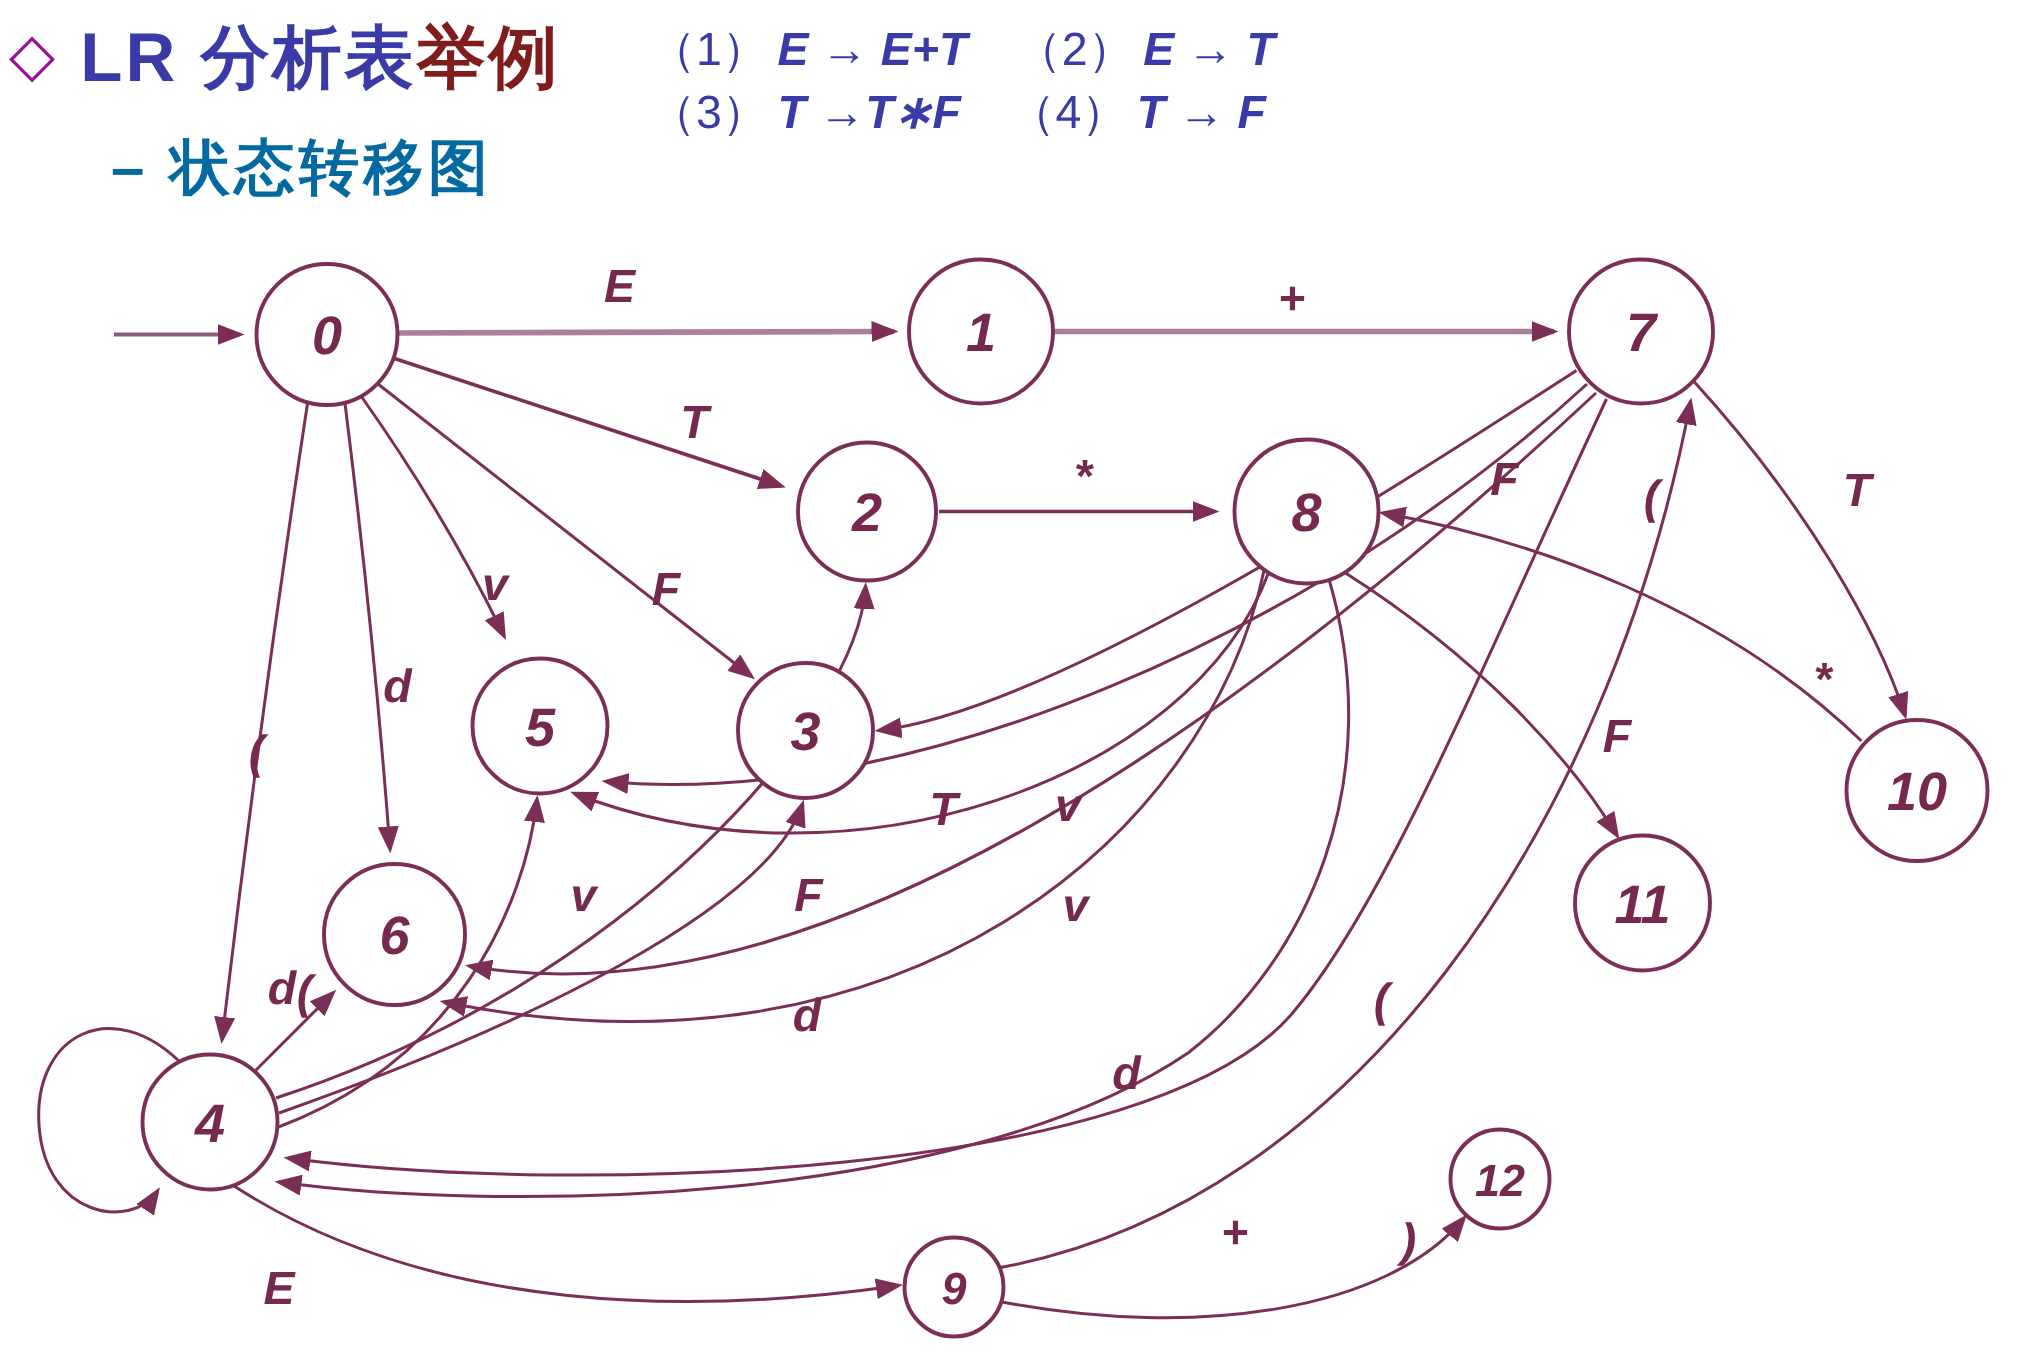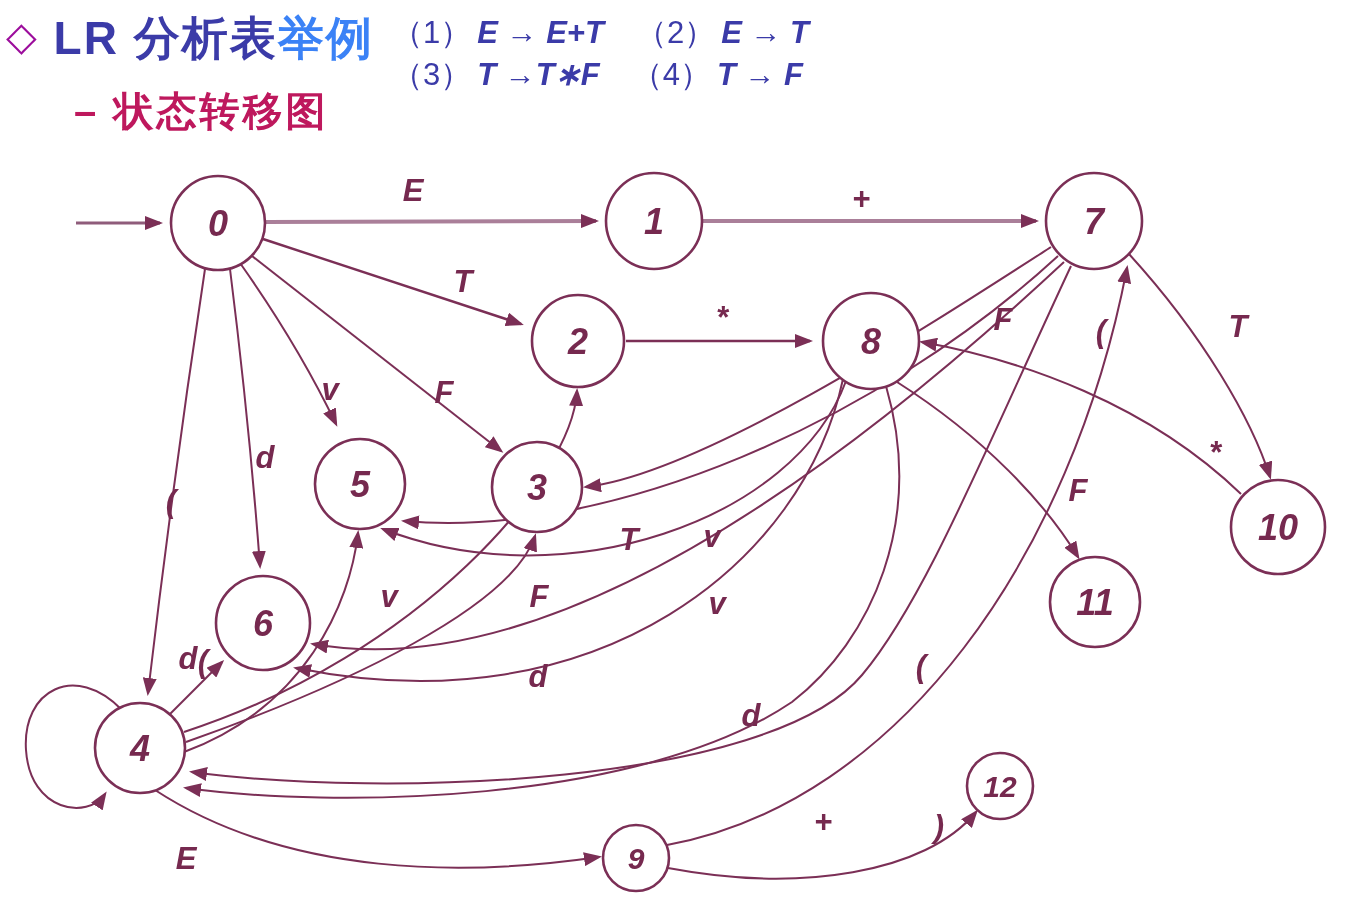--- a/index.html
+++ b/index.html
@@ -5,21 +5,21 @@
   html,body{margin:0;padding:0;background:#ffffff;}
   body{width:1350px;height:902px;position:relative;overflow:hidden;
        font-family:"Liberation Sans",sans-serif;}
   .stage{position:absolute;inset:0;}
   svg{position:absolute;left:0;top:0;}
   .hdr{position:absolute;z-index:2;white-space:nowrap;}
   #title{left:6px;top:8px;font-size:46px;font-weight:600;letter-spacing:2px;}
   #title .diamond{font-size:40px;font-weight:400;vertical-align:4px;}
   #subtitle{left:74px;top:84px;font-size:40px;font-weight:700;letter-spacing:3px;}
   #grammar{left:392px;top:12px;line-height:42px;font-size:31px;}
-  .prod-row{white-space:nowrap;}
+  .prod-row{white-space:nowrap;margin-left:41px;}
   .pnum{font-style:normal;margin-right:6px;}
   .pexp{font-style:italic;font-weight:600;margin-right:32px;}
   text.state-num{font-weight:700;font-style:italic;}
   text.edge-lbl{font-weight:700;font-style:italic;font-size:31px;}
 </style>
 </head>
 <body>
 
 <div class="stage">
 
@@ -111,24 +111,24 @@
         <text x="1215" y="463" text-anchor="middle" fill="#76294F" class="edge-lbl">*</text>
         <text x="717" y="614" text-anchor="middle" fill="#76294F" class="edge-lbl">v</text>
         <text x="751" y="726" text-anchor="middle" fill="#76294F" class="edge-lbl">d</text>
         <text x="921" y="677" text-anchor="middle" fill="#76294F" class="edge-lbl">(</text>
         <text x="1078" y="501" text-anchor="middle" fill="#76294F" class="edge-lbl">F</text>
       </g>
   </svg>
 
   <div class="hdr" id="title" style="color: rgb(59, 59, 168);">
     <span class="diamond" style="color: rgb(156, 13, 156);">◇</span>
-    <span>LR 分析表</span><span style="color: #3b82f6; margin-top: 35px;">举例</span>
+    <span>LR 分析表</span><span style="color: #7f1d1d; margin-top: 35px;">举例</span>
   </div>
 
-  <div class="hdr" id="subtitle" style="color: #be185d;">
+  <div class="hdr" id="subtitle" style="color: #0369a1;">
     <span>–</span>
     <span>状态转移图</span>
   </div>
 
   <div class="hdr" id="grammar" style="color: rgb(59, 59, 168);">
       <div class="prod-row"><span class="pnum">（1）</span><span class="pexp">E → E+T</span><span class="pnum">（2）</span><span class="pexp">E → T</span></div>
       <div class="prod-row"><span class="pnum">（3）</span><span class="pexp">T →T∗F</span><span class="pnum">（4）</span><span class="pexp">T → F</span></div>
     </div>
 
 </div>

